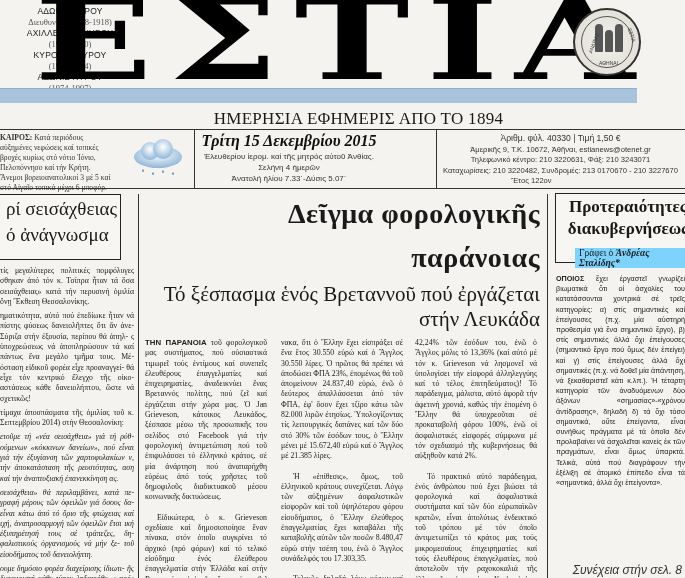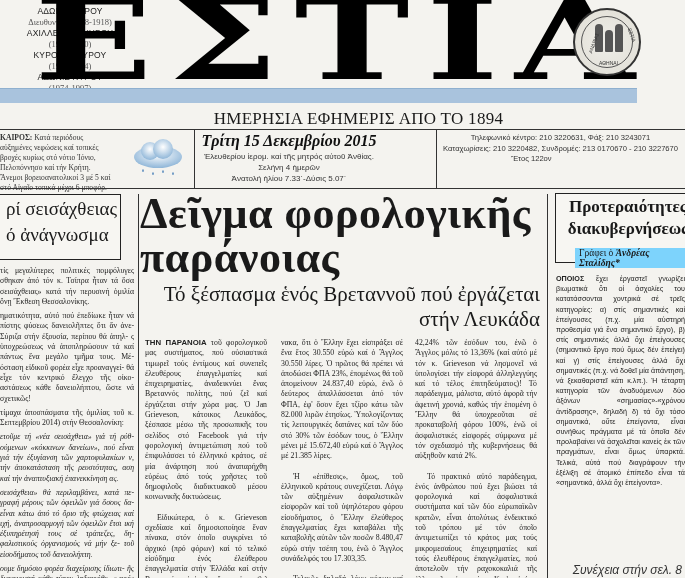--- a/index.html
+++ b/index.html
@@ -36,21 +36,21 @@
   
   .left-title-box { left: -2px; top: 194px; width: 123px; height: 66px; border: 1.5px solid #222; background: #f7f6f2; }
   .left-title { left: 0; top: 196px; width: 120px; font-weight: normal; font-size: 19px; line-height: 26px; text-align: left; padding-left: 6px; white-space: nowrap; }
   .col-text { font-size: 7.8px; line-height: 10.3px; text-align: justify; color: #222; overflow: hidden; }
   .col-text p { margin-bottom: 4px; }
   .col-text p.indent { text-indent: 12px; margin-top: 10px; }
   .col-text .ital { font-style: italic; }
   .left-body { left: 0; top: 266px; width: 134px; height: 312px; }
 
   
-  .headline { left: 140px; top: 192px; width: 400px; text-align: left; font-weight: bold; font-size: 44px; line-height: 44px; letter-spacing: 0.5px; }
+  .headline { left: 140px; top: 192px; width: 400px; text-align: right; font-weight: bold; font-size: 28px; line-height: 44px; letter-spacing: 0.5px; }
   .subhead { left: 140px; top: 282px; width: 400px; text-align: right; font-size: 21px; }
 
   .mid-col1 { left: 145px; top: 338px; width: 122px; height: 240px; }
   .mid-col2 { left: 281px; top: 338px; width: 122px; height: 240px; }
   .mid-col3 { left: 415px; top: 338px; width: 122px; height: 240px; }
   .lead { font-weight: bold; font-family: "Liberation Sans", sans-serif; font-size: 7.8px; }
 
   
   .right-title-box { left: 555px; top: 193px; width: 130px; height: 70px; border: 1.5px solid #222; border-right: none; background: #f7f6f2; }
   .right-title { left: 555px; top: 196px; width: 130px; text-align: center; font-weight: bold; font-size: 17px; line-height: 22px; margin-left: 8px; }
@@ -113,20 +113,22 @@
 </svg>
 
 <div class="abs date-box">
   <div class="date">Τρίτη 15 Δεκεμβρίου 2015</div>
   <div>Ἐλευθερίου ἱερομ. καί τῆς μητρός αὐτοῦ Ἀνθίας.</div>
   <div>Σελήνη 4 ἡμερῶν</div>
   <div>Ἀνατολή ἡλίου 7.33΄-Δύσις 5.07΄</div>
 </div>
 
 <div class="abs issue-box">
+  <div class="issue">Ἀριθμ. φύλ. 40330 | Τιμή 1,50 €</div>
+  <div>Ἀμερικῆς 9, Τ.Κ. 10672, Ἀθῆναι, estianews@otenet.gr</div>
   <div>Τηλεφωνικό κέντρο: 210 3220631, Φάξ: 210 3243071</div>
   <div>Καταχωρίσεις: 210 3220482, Συνδρομές: 213 0170670 - 210 3227670</div>
   <div class="year">Ἔτος 122ον</div>
 </div>
 
 <div class="abs left-title-box"></div>
 <div class="abs left-title">
   <div>ρί σεισάχθειας</div>
   <div>ό ἀνάγνωσμα</div>
 </div>

